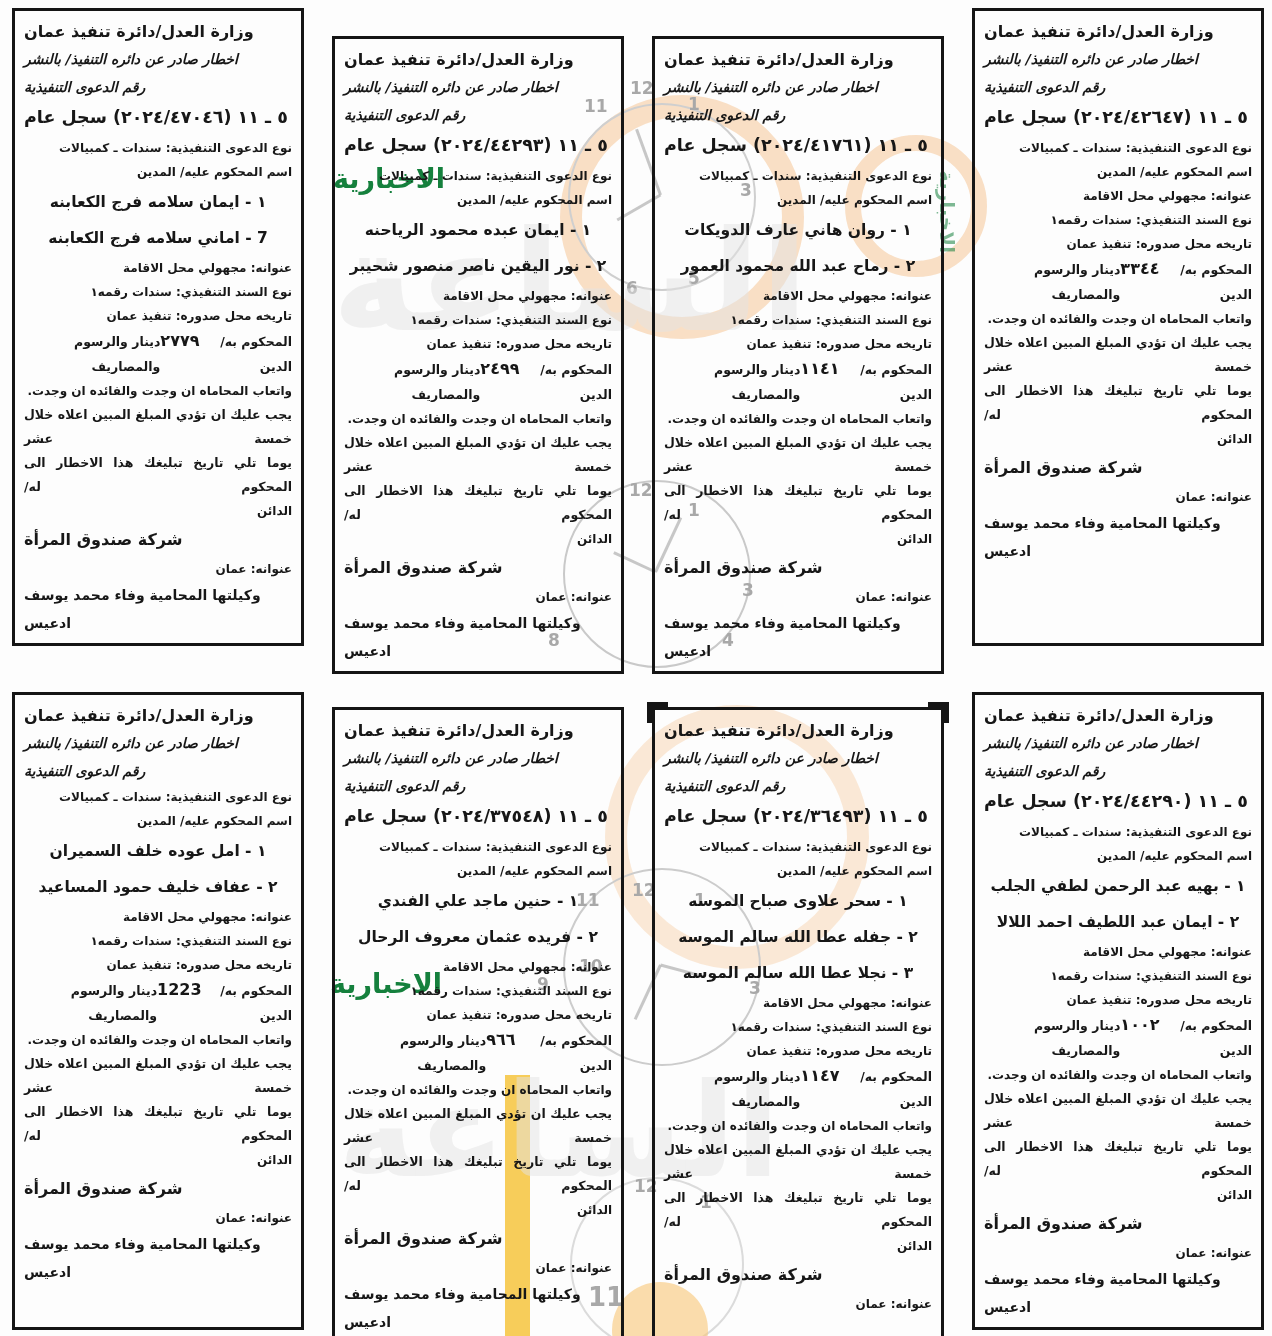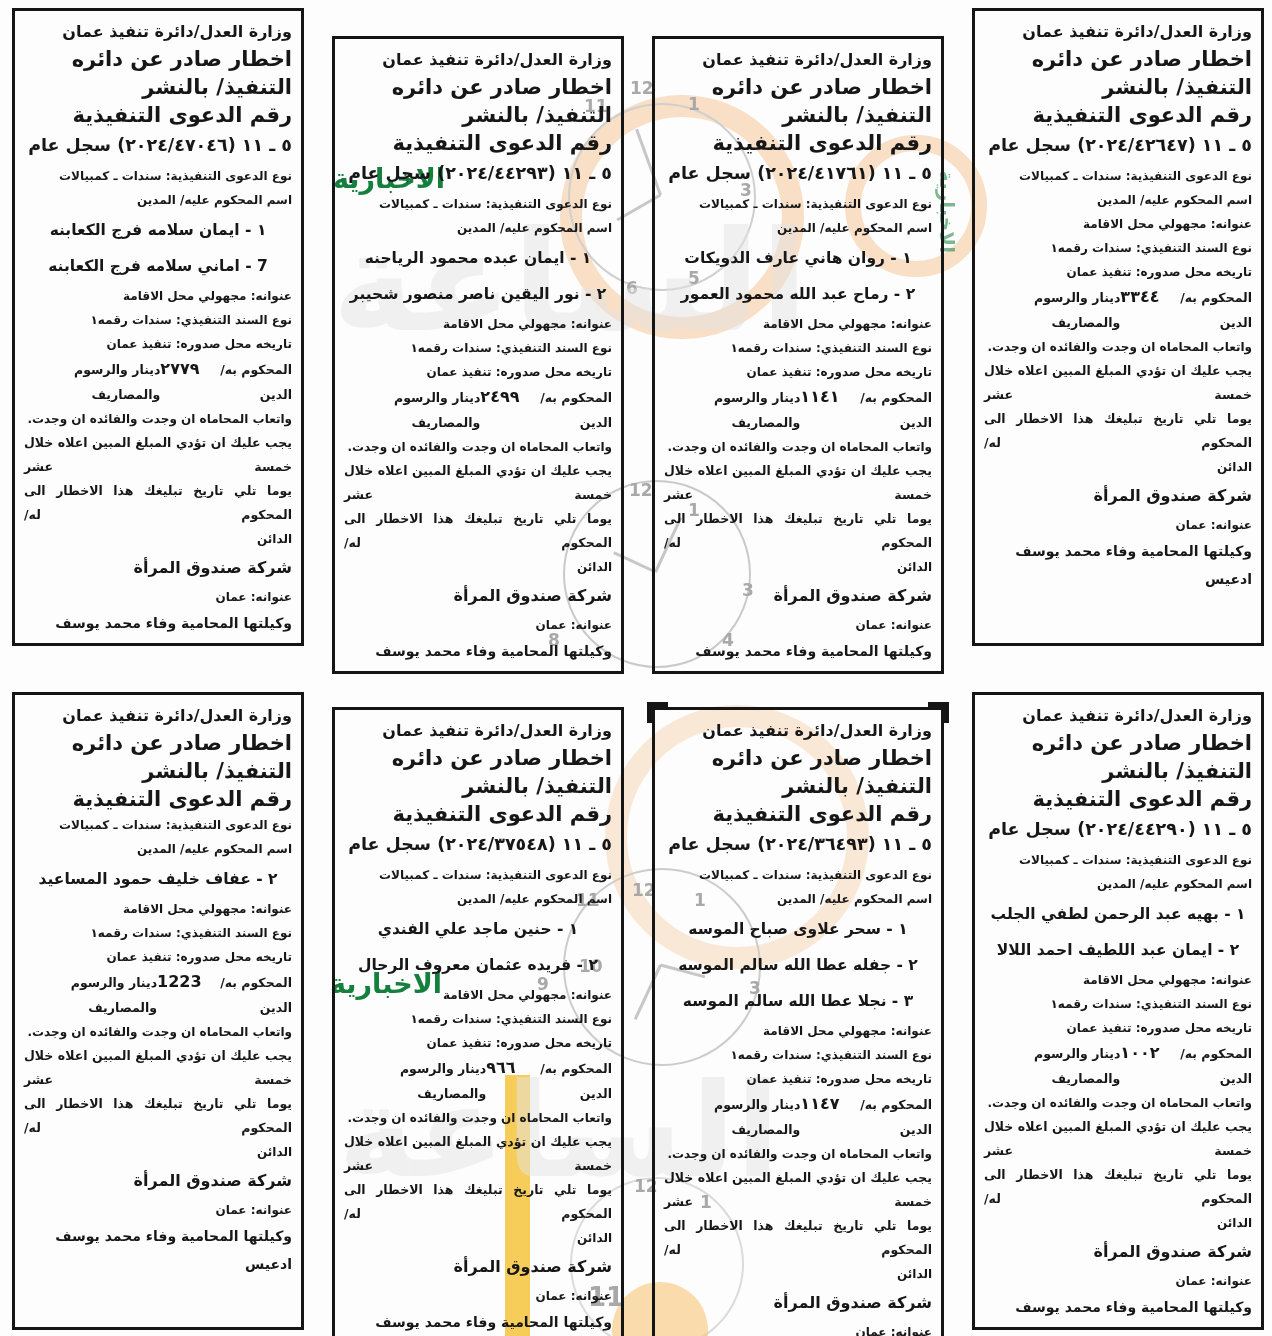--- a/index.html
+++ b/index.html
@@ -50,23 +50,23 @@
           display:flex;flex-direction:column;}
   .notice.tall{height:auto;min-height:638px;overflow:visible;}
   .notice.dy28{transform:translateY(28px);}
   .notice.dy15{transform:translateY(15px);}
   .cr{position:absolute;width:15px;height:15px;}
   .cr.tl{top:-8px;left:-8px;border-top:6px solid #151515;border-left:6px solid #151515;}
   .cr.tr{top:-8px;right:-8px;border-top:6px solid #151515;border-right:6px solid #151515;}
   .cr.bl{bottom:-8px;left:-8px;border-bottom:6px solid #151515;border-left:6px solid #151515;}
   .cr.br{bottom:-8px;right:-8px;border-bottom:6px solid #151515;border-right:6px solid #151515;}
   .ln{font-weight:bold;}
-  .c{text-align:right;}
+  .c{text-align:left;}
   .h1{font-size:16px;line-height:26px;margin-top:2px;}
-  .h2{font-size:21px;line-height:28px;}
+  .h2{font-size:14px;line-height:28px;font-style:italic;}
   .case{font-size:17.5px;line-height:33px;margin-bottom:2px;}
   .s{font-size:12px;line-height:24px;text-align:right;}
   .names .name{font-size:15.5px;line-height:36px;text-align:center;font-weight:bold;}
   .amount-row{display:flex;justify-content:space-between;align-items:baseline;
               font-weight:bold;font-size:12.5px;line-height:25px;}
   .amt{font-size:16px;}
   .just{font-size:12.5px;line-height:24px;text-align:justify;text-align-last:justify;}
   .cred{font-size:16px;line-height:34px;}
   .agent{font-size:14px;line-height:28px;}
 </style>
@@ -345,20 +345,21 @@
     <span class="cr tl"></span>
     <span class="cr tr"></span>
     <span class="cr bl"></span>
     <span class="cr br"></span>
     <div class="ln c h1">وزارة العدل/دائرة تنفيذ عمان</div>
     <div class="ln c h2">اخطار صادر عن دائره التنفيذ/ بالنشر</div>
     <div class="ln c h2">رقم الدعوى التنفيذية</div>
     <div class="ln s">نوع الدعوى التنفيذية: سندات ـ كمبيالات</div>
     <div class="ln s">اسم المحكوم عليه/ المدين</div>
     <div class="names">
+          <div class="name">١ - امل عوده خلف السميران</div>
           <div class="name">٢ - عفاف خليف حمود المساعيد</div>
         </div>
     <div class="ln s">عنوانه: مجهولي محل الاقامة</div>
     <div class="ln s">نوع السند التنفيذي: سندات رقمه١</div>
     <div class="ln s">تاريخه محل صدوره: تنفيذ عمان</div>
     <div class="amount-row">
       <span>المحكوم به/ الدين</span>
       <span class="amt">1223</span>
       <span>دينار والرسوم والمصاريف</span>
     </div>

